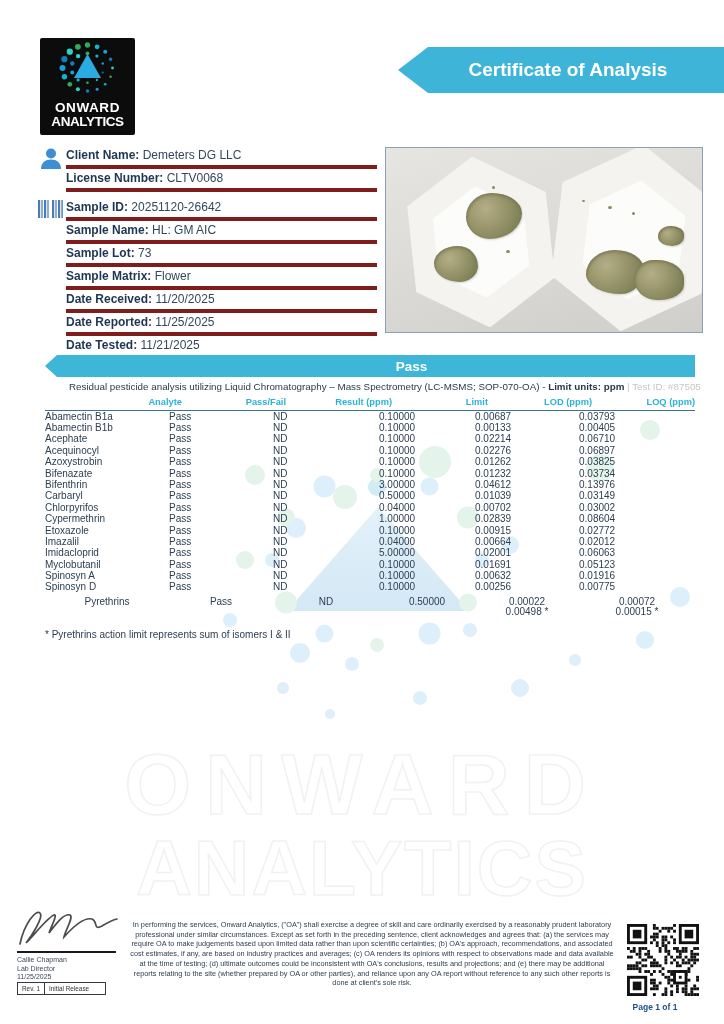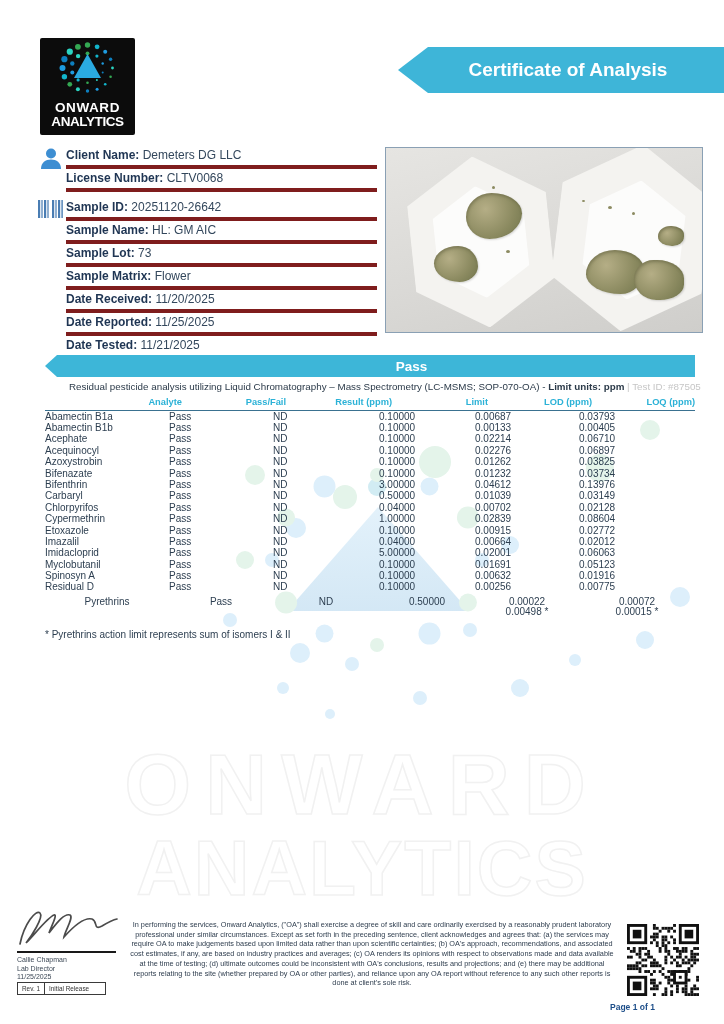--- a/index.html
+++ b/index.html
@@ -61,21 +61,21 @@
   
   .sig-svg{position:absolute;left:14px;top:906px;}
   .sig-line{position:absolute;left:17px;top:951px;width:99px;height:2px;background:#191919;}
   .sig-meta{position:absolute;left:17px;top:956px;font-size:7px;line-height:8.6px;color:#3c4856;}
   .rev-box{position:absolute;left:17px;top:982px;display:inline-flex;font-size:6.4px;color:#333;}
   .rev-box .cell{border:1px solid #3a3a3a;padding:2px 4px;}
   .rev-box .cell + .cell{border-left:none;min-width:52px;}
   .disclaimer{position:absolute;left:128px;top:920px;width:488px;font-size:7.3px;line-height:9.7px;
         text-align:center;color:#2e3d4e;}
   .qr{position:absolute;left:627px;top:924px;width:72px;height:72px;}
-  .pagenum{position:absolute;left:610px;top:1002px;width:90px;
+  .pagenum{position:absolute;left:610px;top:1002px;width:90px;text-align:center;
         font-size:8.5px;font-weight:bold;color:#1d4e89;}
 </style>
 </head>
 <body>
 
 <div class="page">
 
   <div class="wm wm-triangle"></div>
   <svg class="wm" id="wm-dots" style="left:0;top:0;width:724px;height:1024px;" viewBox="0 0 724 1024">
       <circle cx="435" cy="462" r="16" fill="#e4f4ea"></circle>
@@ -310,21 +310,21 @@
     <span class="cell">0.50000</span>
     <span class="cell">0.01039</span>
     <span class="cell">0.03149</span>
   </div>
         <div class="grid6 trow">
     <span class="cell">Chlorpyrifos</span>
     <span class="cell">Pass</span>
     <span class="cell">ND</span>
     <span class="cell">0.04000</span>
     <span class="cell">0.00702</span>
-    <span class="cell">0.02128</span>
+    <span class="cell">0.03002</span>
   </div>
         <div class="grid6 trow">
     <span class="cell">Cypermethrin</span>
     <span class="cell">Pass</span>
     <span class="cell">ND</span>
     <span class="cell">1.00000</span>
     <span class="cell">0.02839</span>
     <span class="cell">0.08604</span>
   </div>
         <div class="grid6 trow">
@@ -361,21 +361,21 @@
   </div>
         <div class="grid6 trow">
     <span class="cell">Spinosyn A</span>
     <span class="cell">Pass</span>
     <span class="cell">ND</span>
     <span class="cell">0.10000</span>
     <span class="cell">0.00632</span>
     <span class="cell">0.01916</span>
   </div>
         <div class="grid6 trow">
-    <span class="cell">Residual D</span>
+    <span class="cell">Spinosyn D</span>
     <span class="cell">Pass</span>
     <span class="cell">ND</span>
     <span class="cell">0.10000</span>
     <span class="cell">0.00256</span>
     <span class="cell">0.00775</span>
   </div>
         <div class="grid6 trow">
     <span class="cell">Pyrethrins</span>
     <span class="cell">Pass</span>
     <span class="cell">ND</span>

